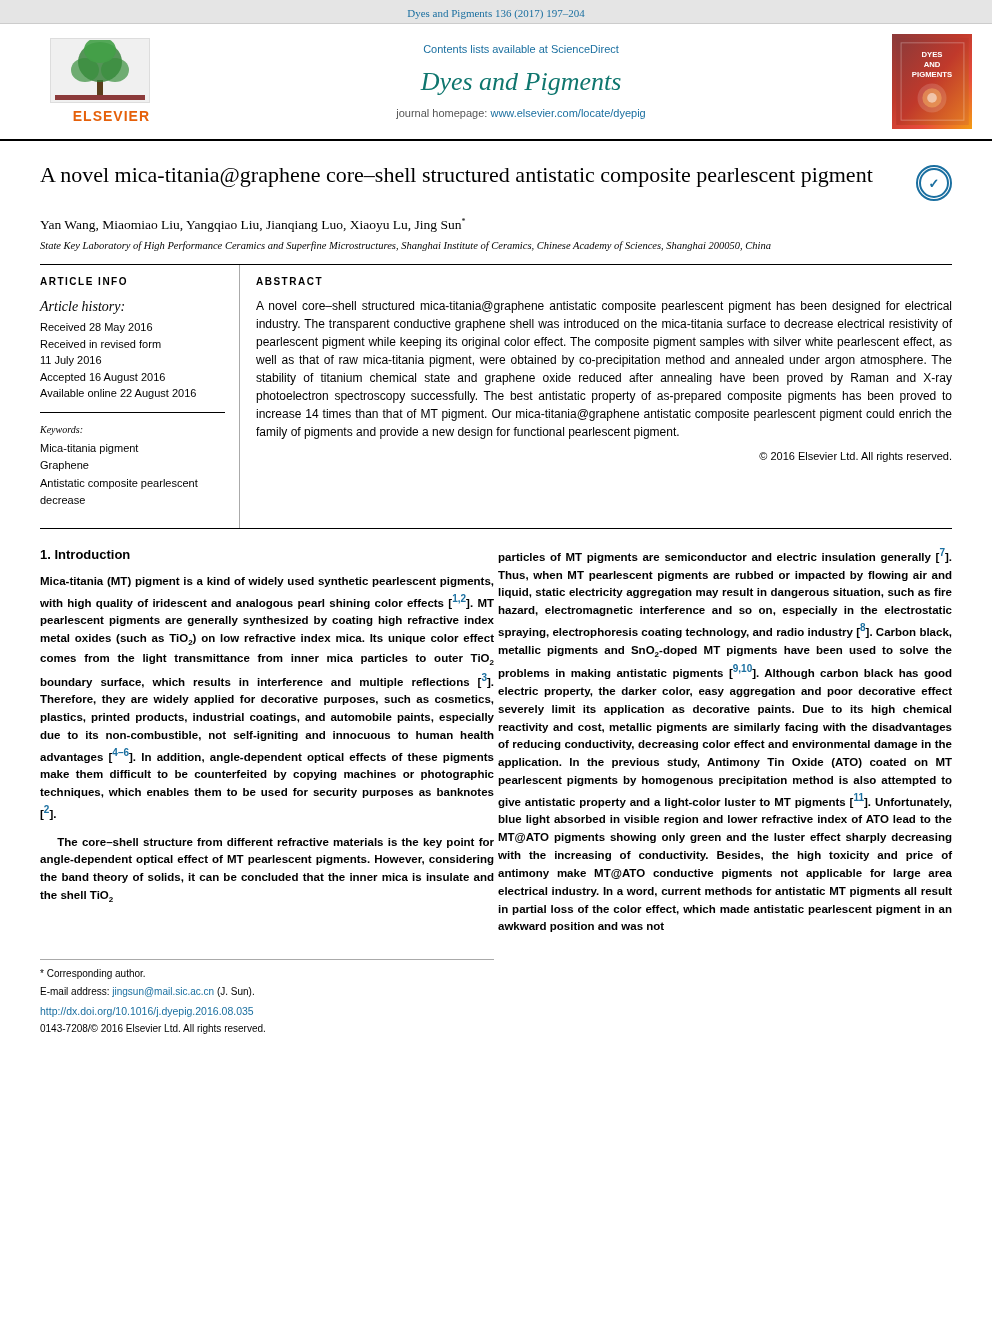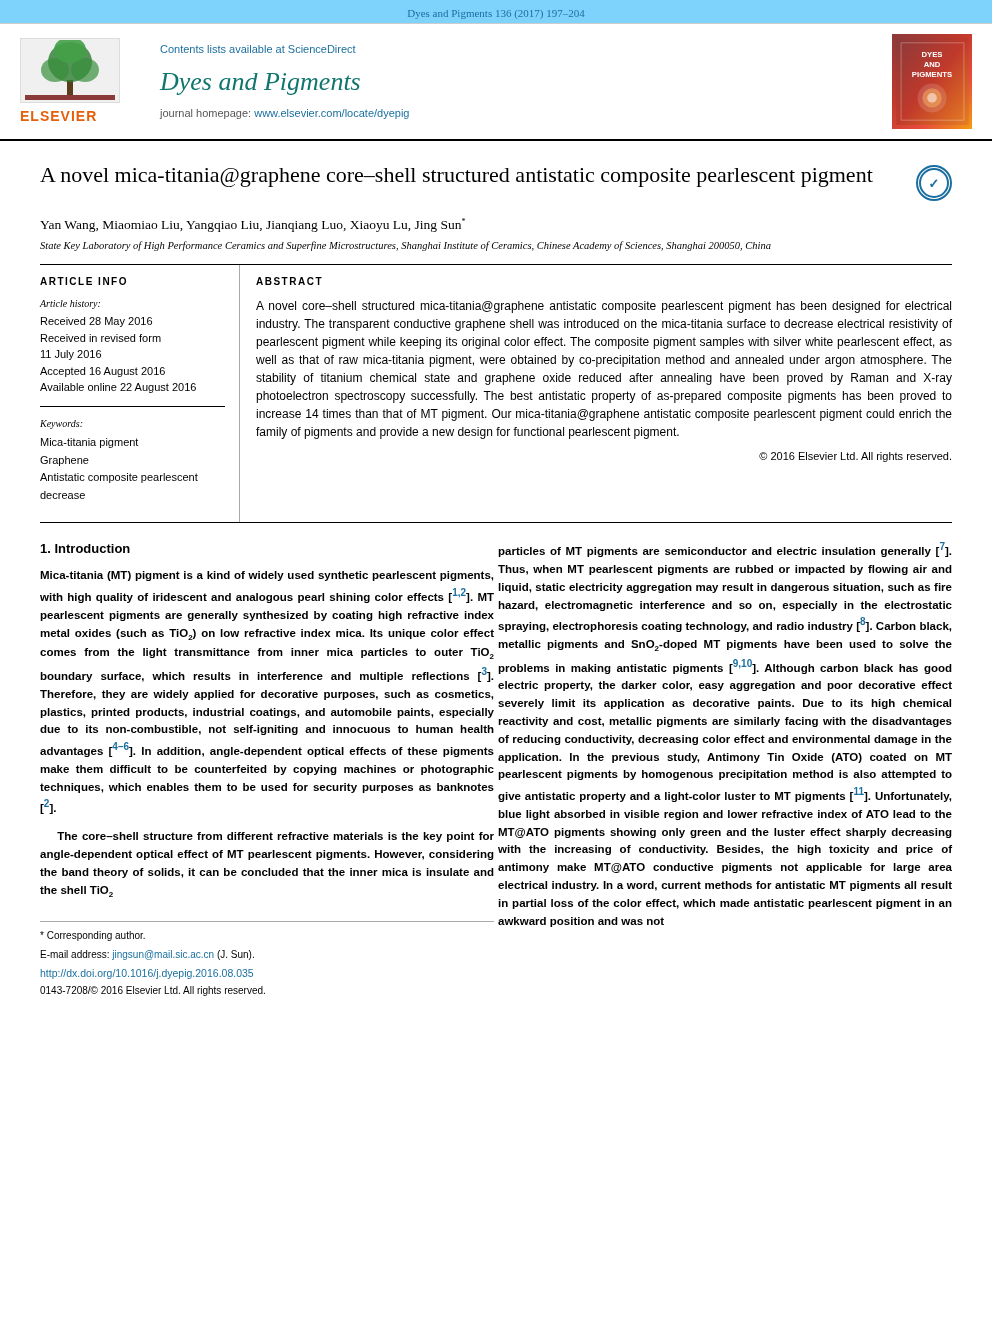--- a/index.html
+++ b/index.html
@@ -12,39 +12,39 @@
       font-size: 13px;
       line-height: 1.4;
     }
     .page {
       width: 992px;
       background: #fff;
       padding: 0;
     }
     
     .top-banner {
-      background: #7dd3fc;
+      background: #e5e5e5;
       text-align: center;
       padding: 6px 0 2px;
       border-bottom: 1px solid #ccc;
       font-size: 11px;
       color: #1a6fa0;
     }
     
     .journal-header {
       display: flex;
       align-items: center;
       padding: 10px 20px;
       border-bottom: 2px solid #000;
       gap: 10px;
     }
     .elsevier-logo-area {
       display: flex;
       flex-direction: column;
-      align-items: flex-start;
+      align-items: flex-end;
       min-width: 130px;
     }
     .elsevier-tree-img {
       width: 100px;
       height: 65px;
       background: #f0f0f0;
       display: flex;
       align-items: center;
       justify-content: center;
       font-size: 10px;
@@ -54,20 +54,21 @@
     .elsevier-label {
       color: #e5600a;
       font-size: 14px;
       font-weight: bold;
       font-family: Arial, sans-serif;
       margin-top: 4px;
       letter-spacing: 1px;
     }
     .journal-title-area {
       flex: 1;
+      text-align: center;
     }
     .contents-line {
       font-size: 11px;
       color: #555;
       font-family: Arial, sans-serif;
       margin-bottom: 6px;
     }
     .contents-line span { color: #1a6fa0; }
     .journal-main-title {
       font-size: 26px;
@@ -168,21 +169,21 @@
       letter-spacing: 1.5px;
       color: #000;
       font-weight: bold;
       margin-bottom: 8px;
       text-transform: uppercase;
     }
     .article-info-group {
       margin-bottom: 8px;
     }
     .info-sub-label {
-      font-size: 10px;
+      font-size: 14px;
       font-style: italic;
       font-family: 'Times New Roman', serif;
       color: #000;
       margin-bottom: 2px;
     }
     .info-date {
       font-size: 11px;
       font-family: Arial, sans-serif;
       color: #000;
       line-height: 1.5;
@@ -382,21 +383,21 @@
           <span>1.</span>
           <span>Introduction</span>
         </div>
         <p>
           Mica-titania (MT) pigment is a kind of widely used synthetic pearlescent pigments, with high quality of iridescent and analogous pearl shining color effects [<span class="ref-link">1,2</span>]. MT pearlescent pigments are generally synthesized by coating high refractive index metal oxides (such as TiO<sub>2</sub>) on low refractive index mica. Its unique color effect comes from the light transmittance from inner mica particles to outer TiO<sub>2</sub> boundary surface, which results in interference and multiple reflections [<span class="ref-link">3</span>]. Therefore, they are widely applied for decorative purposes, such as cosmetics, plastics, printed products, industrial coatings, and automobile paints, especially due to its non-combustible, not self-igniting and innocuous to human health advantages [<span class="ref-link">4–6</span>]. In addition, angle-dependent optical effects of these pigments make them difficult to be counterfeited by copying machines or photographic techniques, which enables them to be used for security purposes as banknotes [<span class="ref-link">2</span>].
         </p>
         <p>
           The core–shell structure from different refractive materials is the key point for angle-dependent optical effect of MT pearlescent pigments. However, considering the band theory of solids, it can be concluded that the inner mica is insulate and the shell TiO<sub>2</sub>
         </p>
 
-        <div style="margin-top: 20px; border-top: 1px solid #aaa; padding-top: 6px;">
+        <div style="margin-top: 52px; border-top: 1px solid #aaa; padding-top: 6px;">
           <div class="footer-note">
             <span>* Corresponding author.</span>
           </div>
           <div class="footer-note">
             <span>E-mail address:</span>
             <span style="color:#1a6fa0;">jingsun@mail.sic.ac.cn</span>
             <span>(J. Sun).</span>
           </div>
         </div>
         <div class="footer-doi">

